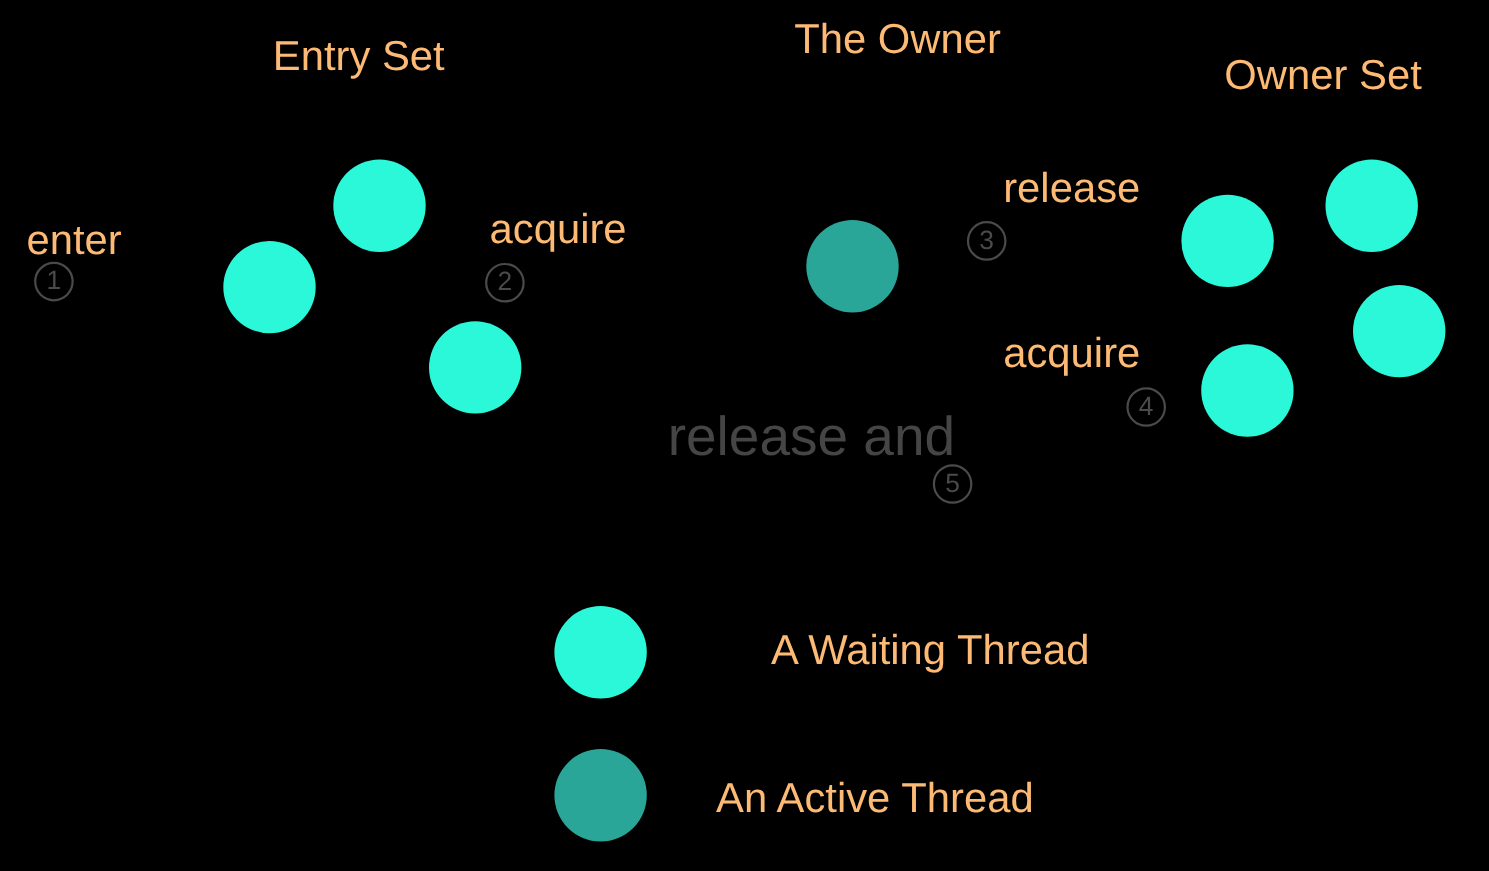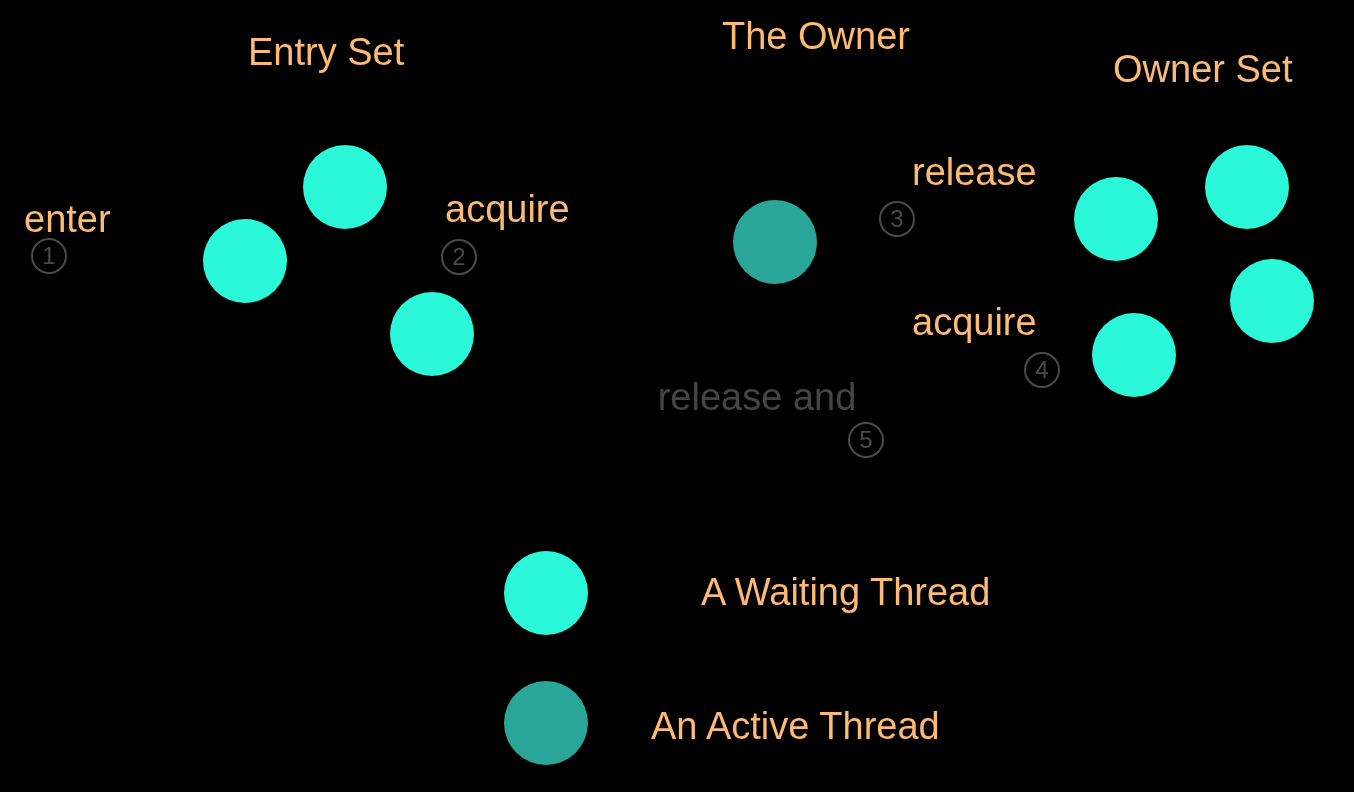--- a/index.html
+++ b/index.html
@@ -39,23 +39,23 @@
     border: 2px solid #4a4a4a;
     border-radius: 50%;
     color: #4a4a4a;
     font-size: 24px;
     line-height: 32px;
     text-align: center;
   }
   .twoline {
     position: absolute;
     color: #454545;
-    font-size: 38px;
+    font-size: 50px;
     line-height: 44px;
-    text-align: center;
+    text-align: left;
     width: 300px;
     white-space: nowrap;
   }
   .twoline span { display: block; }
 
   
   #title-entry  { left: 248px;  top: 33px; }
   #title-owner  { left: 682px;  top: 17px; margin-left: 40px; }
   #title-wait   { left: 1113px; top: 50px; }
 

